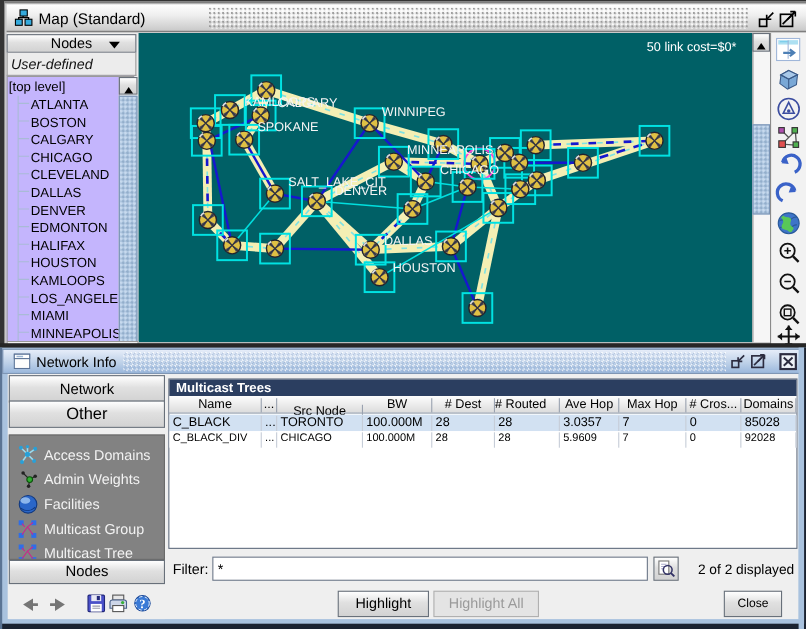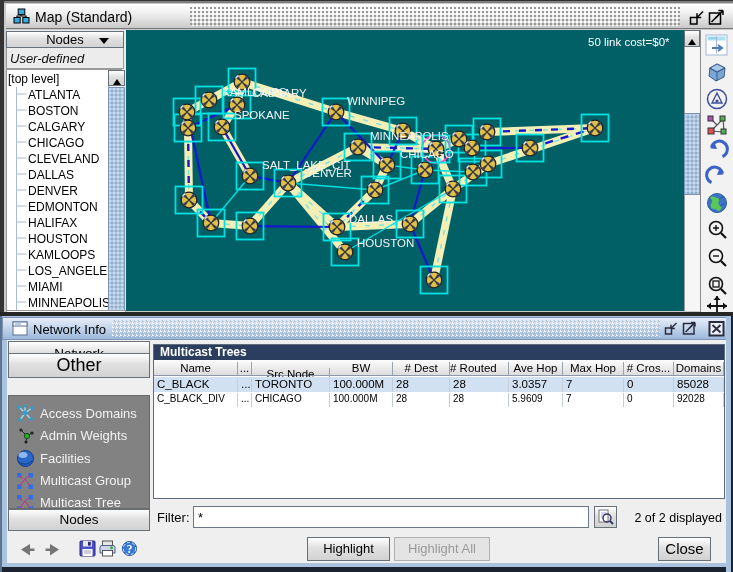--- a/index.html
+++ b/index.html
@@ -27,21 +27,21 @@
       <path d="M8 8.5h4.2M8 8.5V4.3"></path>
 <rect x="20.5" y="4" width="11" height="11"></rect>
       <path d="M22.5 13l8.5-8.5"></path>
       <path d="M26.5 9l7.5-7.5M34 1.5h-4.6M34 1.5v4.6"></path>
 </g>
   </svg>
 
 <div class="abs" style="left:6px;top:30px;width:120px;height:281px;background:#ececec"></div>
 <div class="abs btn" style="left:6px;top:31px;width:118px;height:17px;font-size:13px;line-height:16px">Nodes<span style="position:absolute;right:14px;top:6px;width:0;height:0;border:5px solid transparent;border-top:6px solid #000"></span></div>
 <div class="abs" style="left:6px;top:48px;width:118px;height:21px;background:#ececec;border:1px solid #9a9a9a;border-top:none;font-style:italic;font-size:13px;color:#111;padding:3px 0 0 3px">User-defined</div>
-<div class="abs" style="left:6px;top:69px;width:116px;height:243px;background:#ffffff;border:1px solid #9a9a9a;overflow:hidden">
+<div class="abs" style="left:6px;top:69px;width:116px;height:243px;background:#c4b5fd;border:1px solid #9a9a9a;overflow:hidden">
  <svg width="118" height="241" viewBox="0 0 118 241">
  <path d="M9.5 17v272" stroke="#a9bbd6" stroke-width="1"></path>
  <g stroke="#a9bbd6">
         <path d="M9.5 24h10M9.5 40h10M9.5 56h10M9.5 72h10M9.5 88h10M9.5 104h10M9.5 120h10M9.5 136h10M9.5 152h10M9.5 168h10M9.5 184h10M9.5 200h10M9.5 216h10M9.5 232h10"></path>
       </g>
  <g font-family="Liberation Sans, sans-serif" font-size="12" fill="#000">
  <text x="1" y="13">[top level]</text>
  <text x="21" y="29">ATLANTA</text>
         <text x="21" y="45">BOSTON</text>
  <text x="21" y="61">CALGARY</text>
@@ -320,21 +320,21 @@
       <path d="M21.5 12l7-7"></path>
       <path d="M25 8.5L31 2.5M31 2.5h-4M31 2.5v4"></path>
 <rect x="45.5" y="2" width="14" height="13.5" fill="#eef2f8" stroke-width="2"></rect>
       <path d="M48.5 5l8 7.5M56.5 5l-8 7.5" stroke-width="1.8"></path>
 </g>
   </svg>
 
 <div class="abs" style="left:7px;top:340px;width:719px;height:223px;background:#efefef"></div>
 
 <div class="abs btn" style="left:8px;top:341px;width:142px;height:25px;font-size:13.5px;line-height:23px">Network</div>
-<div class="abs btn" style="left:8px;top:353px;width:142px;height:25px;font-size:18px;line-height:23px">Other</div>
+<div class="abs btn" style="left:8px;top:364px;width:142px;height:25px;font-size:15px;line-height:23px">Other</div>
 <div class="abs" style="left:8px;top:395px;width:142px;height:114px;background:#828282;border:1px solid #6a6a6a">
     <svg width="140" height="112" viewBox="0 0 140 112" style="position:absolute;left:0;top:0">
 <g transform="translate(8,9)">
         <path d="M8 8L2 2M8 8l7-5M8 8l-5 7M8 8l6 6M8 8V1" stroke="#9adcf0" stroke-width="1.4"></path>
         <circle cx="8" cy="8" r="2.4" fill="#28a0d8"></circle>
         <circle cx="2" cy="2" r="1.8" fill="#28a0d8"></circle>
         <circle cx="15" cy="3" r="1.8" fill="#28a0d8"></circle>
         <circle cx="3" cy="15" r="1.8" fill="#28a0d8"></circle>
         <circle cx="14" cy="14" r="1.8" fill="#28a0d8"></circle>
         <circle cx="8" cy="1" r="1.5" fill="#28a0d8"></circle>
@@ -453,19 +453,19 @@
       <rect x="4" y="3" width="9" height="12" fill="#fff" stroke="#777"></rect>
       <path d="M6 6h5M6 8h5M6 10h3" stroke="#aac"></path>
       <circle cx="12" cy="11" r="4" fill="none" stroke="#336" stroke-width="1.4"></circle>
       <path d="M15 14l3 3" stroke="#336" stroke-width="1.8"></path>
     </svg>
   </div>
 <div class="abs" style="left:625px;top:511px;width:97px;font-size:12.5px;color:#000;text-align:right">2 of 2 displayed</div>
 
 <div class="abs btn" style="left:307px;top:537px;width:83px;height:24px;font-size:13px;line-height:22px">Highlight</div>
 <div class="abs" style="left:394px;top:537px;width:96px;height:24px;font-size:13px;line-height:22px;text-align:center;background:#e4e4e4;border:1px solid #b0b0b0;color:#9a9a9a">Highlight All</div>
-<div class="abs btn" style="left:658px;top:537px;width:53px;height:24px;font-size:15px;line-height:22px">Close</div>
+<div class="abs btn" style="left:658px;top:537px;width:53px;height:24px;font-size:11px;line-height:22px">Close</div>
 
 <div class="abs" style="left:0px;top:563px;width:733px;height:4px;background:#a9c2de"></div>
 <div class="abs" style="left:0px;top:567px;width:733px;height:5px;background:#1b2331"></div>
 <div class="abs" style="left:726px;top:316px;width:5px;height:256px;background:#a9c2de"></div>
 <div class="abs" style="left:731px;top:316px;width:2px;height:256px;background:#1b2331"></div>
 <div class="abs" style="left:0px;top:316px;width:2px;height:256px;background:#5b7494"></div>
 
 </body></html>

